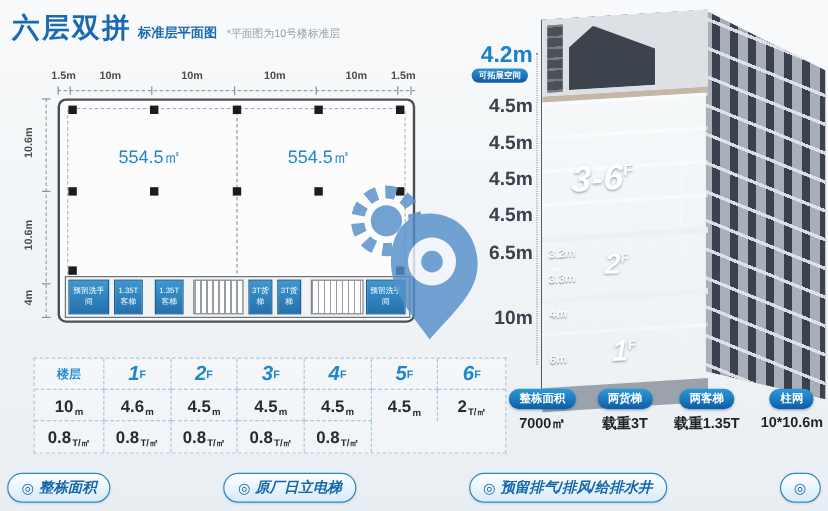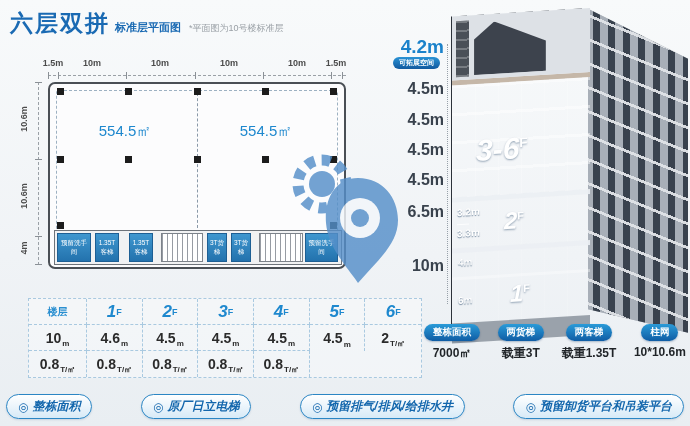--- a/index.html
+++ b/index.html
@@ -337,17 +337,16 @@
     <div class="feat">
       <span class="ic">◎</span>
       <span>原厂日立电梯</span>
     </div>
     <div class="feat">
       <span class="ic">◎</span>
       <span>预留排气/排风/给排水井</span>
     </div>
     <div class="feat">
       <span class="ic">◎</span>
-      <span>预留卸货平台和吊装平台</span>
     </div>
   </div>
 
 </div>
 
 </body></html>

